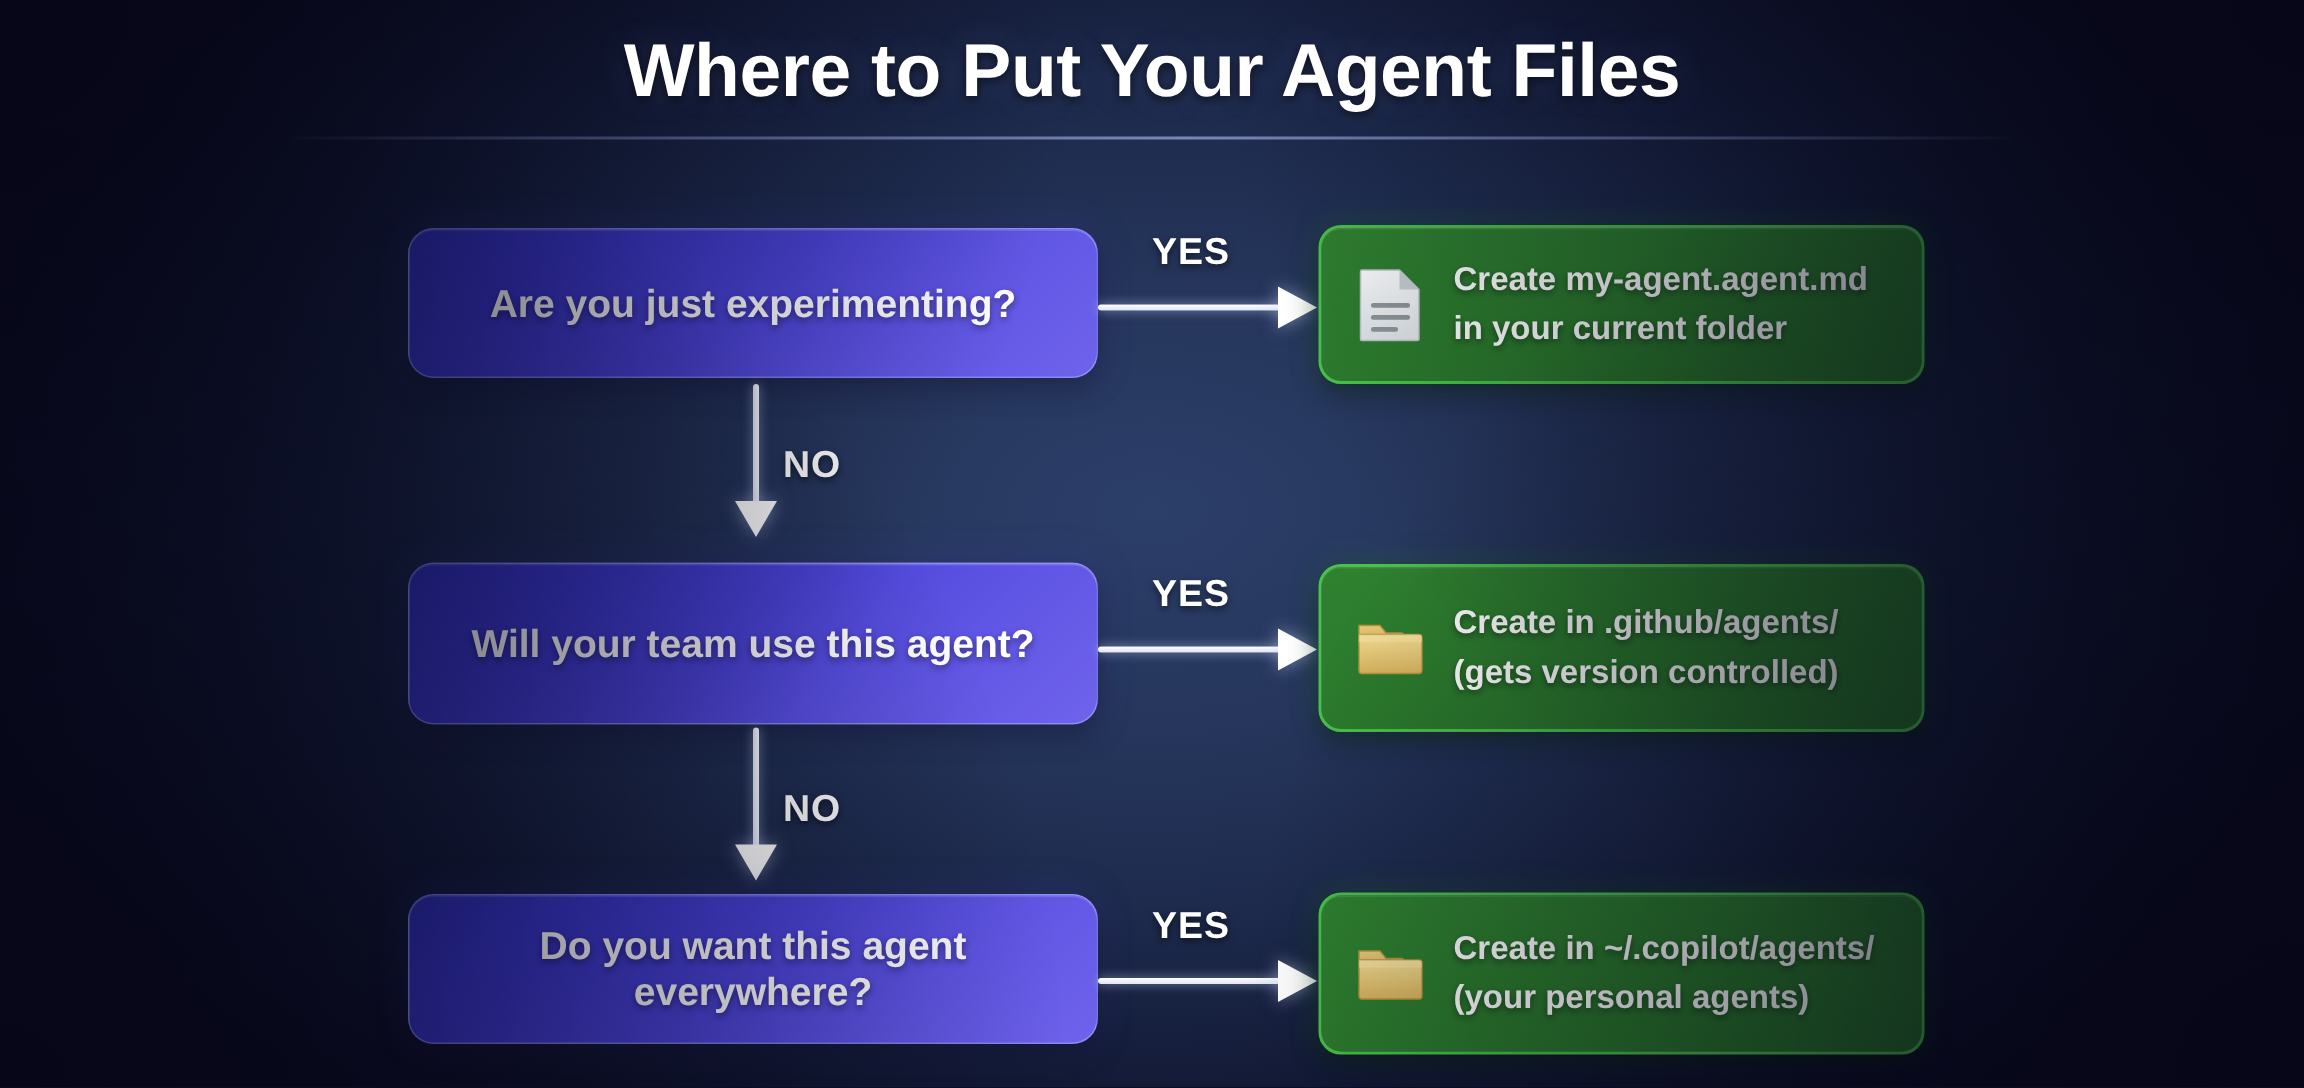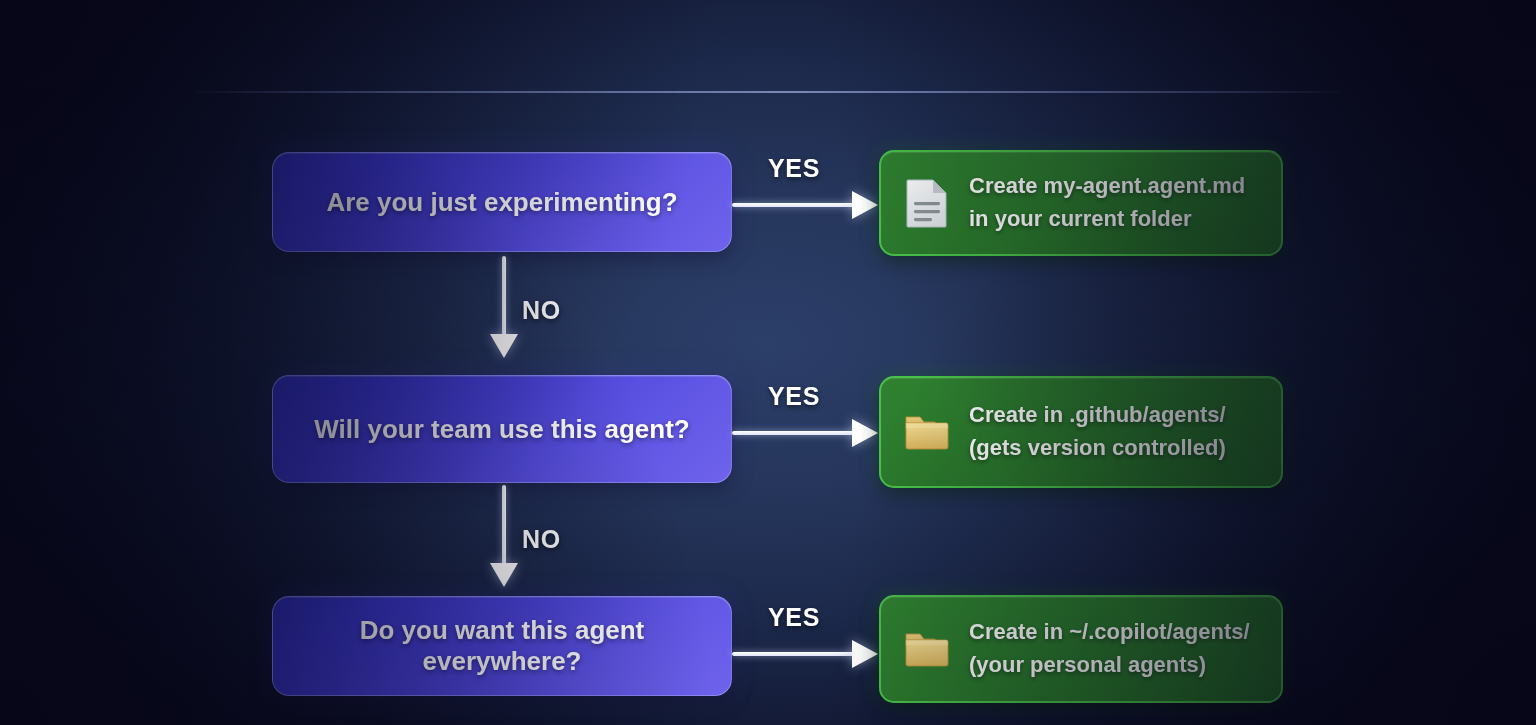--- a/index.html
+++ b/index.html
@@ -242,20 +242,21 @@
     text-shadow: 0 2px 5px rgba(0,0,0,0.6);
   }
   .no-1 { top: 256px; }
   .no-2 { top: 485px; }
 </style>
 </head>
 <body>
 
 <div id="stage">
 
+  <div id="title">Where to Put Your Agent Files</div>
   <div id="title-divider"></div>
 
   <div class="row row-1">
     <div class="decision h1">
       <span>Are you just experimenting?</span>
     </div>
   </div>
 
   <div class="yes-arrow yes-1">
     <div class="yes-label">YES</div>

